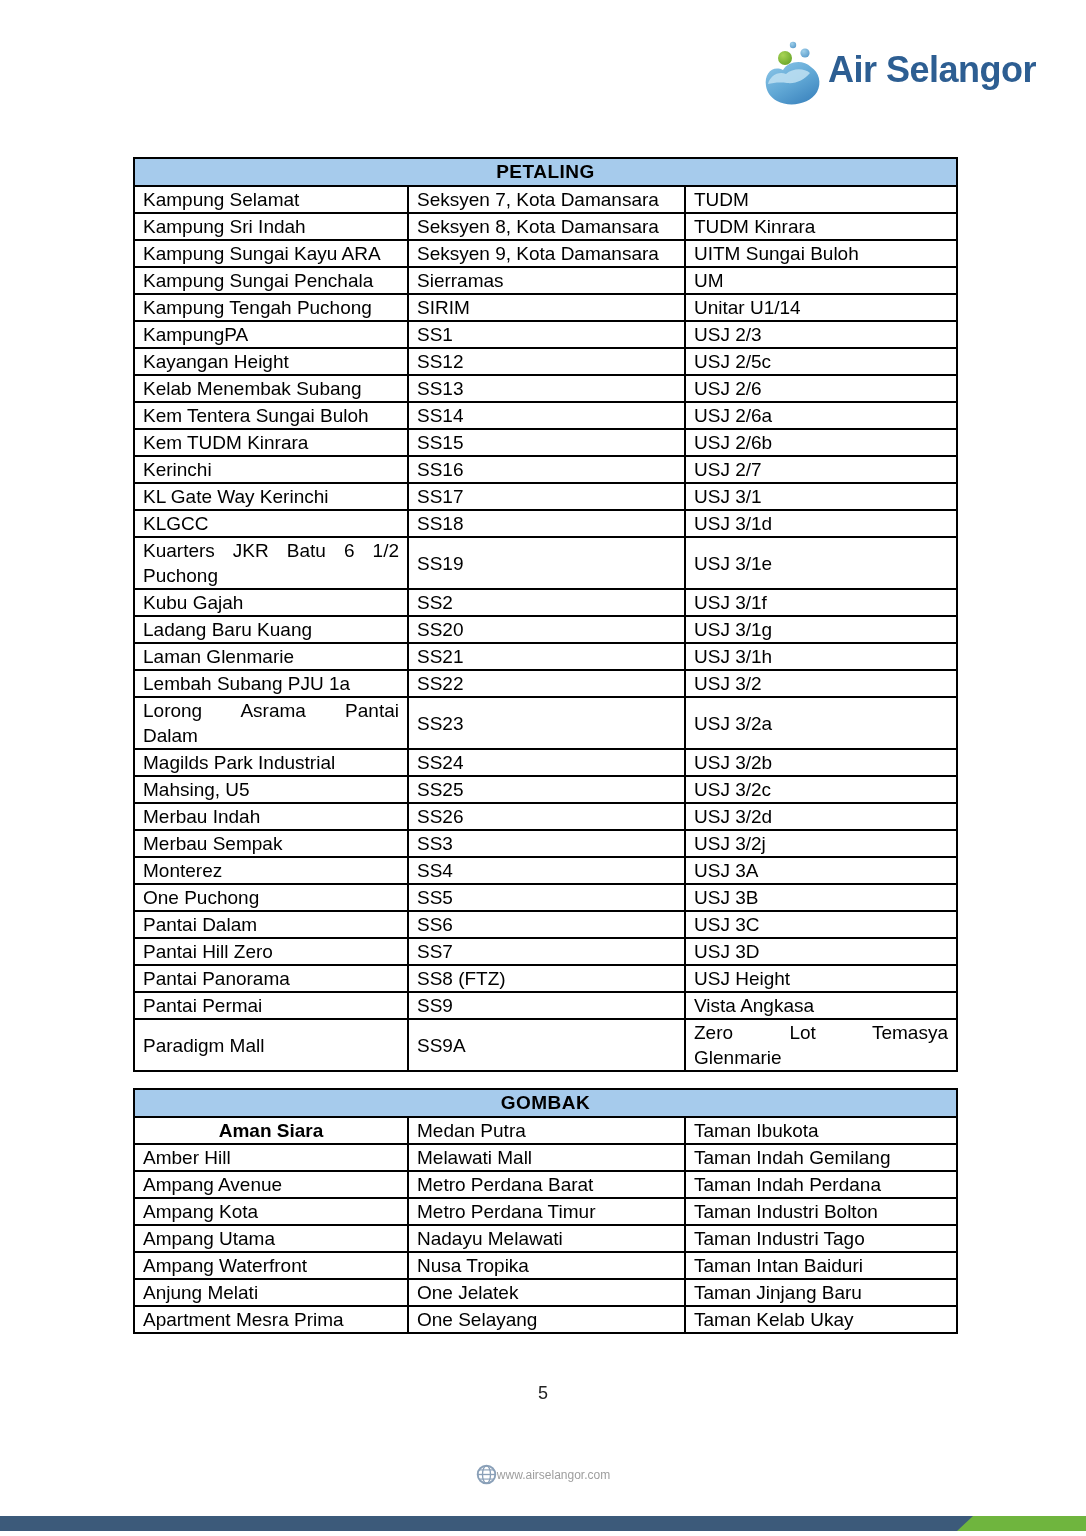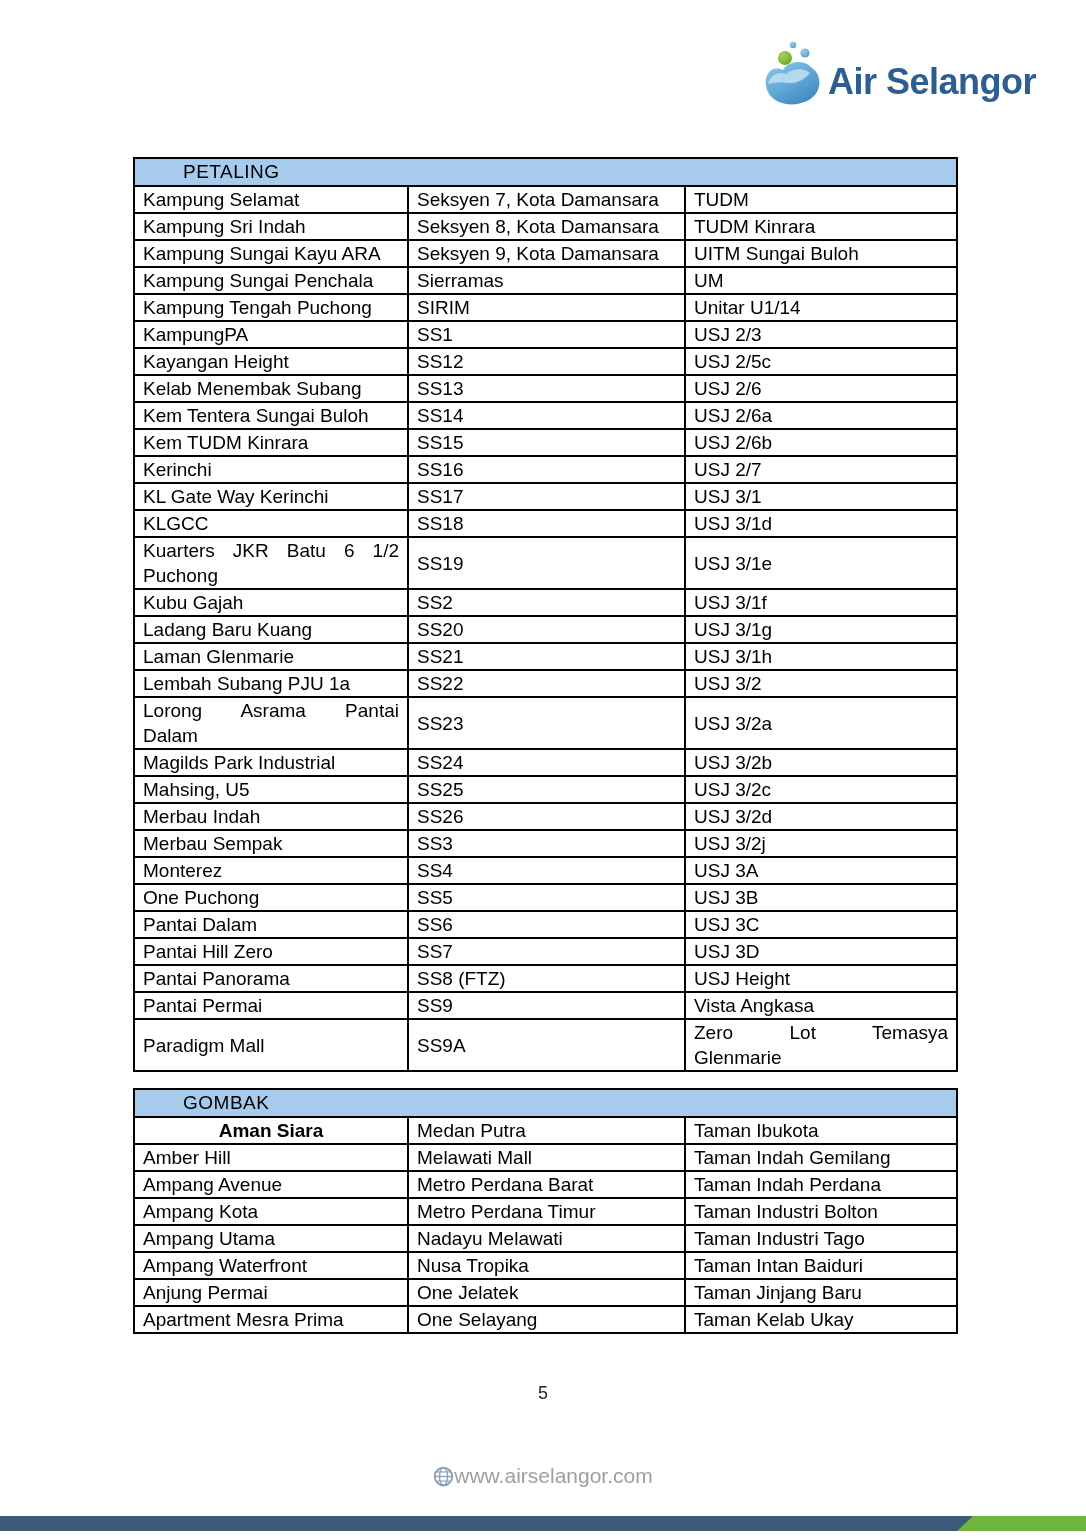--- a/index.html
+++ b/index.html
@@ -9,21 +9,21 @@
     position: relative;
     font-family: "Liberation Sans", sans-serif;
     color: #000;
     overflow: hidden;
   }
 
   
   .logo {
     position: absolute;
     top: 40px; right: 50px;
-    display: flex; align-items: flex-end; gap: 6px;
+    display: flex; align-items: center; gap: 6px;
   }
   .logo-icon { width: 62px; height: 68px; display: block; }
   .logo-text {
     font-size: 36px;
     font-weight: bold;
     color: #2d5e92;
     letter-spacing: -0.5px;
     line-height: 1;
     padding-bottom: 8px;
   }
@@ -39,25 +39,24 @@
     width: 823px;
     table-layout: fixed;
     font-size: 19px;
   }
   table.second { margin-top: 16px; }
   th.tbl-title {
     background: #a6cbec;
     border: 2px solid #000;
     height: 26px;
     line-height: 26px;
-    text-align: left;
-    font-weight: normal;
+    text-align: center;
+    font-weight: bold;
     font-size: 19px;
     letter-spacing: 0.5px;
-    padding-left: 48px;
   }
   td {
     border: 2px solid #000;
     padding: 0 8px;
     height: 25px;
     line-height: 25px;
     vertical-align: middle;
     overflow: hidden;
     white-space: normal;
   }
@@ -80,21 +79,21 @@
   
   .footer-link {
     position: absolute;
     top: 1464px; left: 0;
     width: 100%;
     display: flex;
     justify-content: center;
     align-items: center;
     gap: 0;
     color: #9e9e9e;
-    font-size: 21px;
+    font-size: 12px;
   }
   .globe { width: 21px; height: 21px; display: block; }
   .footer-bar {
     position: absolute;
     top: 1516px; left: 0;
     width: 1086px; height: 15px;
     background: #3c5a7a;
   }
   .footer-bar-green {
     position: absolute;
@@ -346,21 +345,21 @@
           <td>Ampang Utama</td>
           <td>Nadayu Melawati</td>
           <td>Taman Industri Tago</td>
         </tr>
         <tr>
           <td>Ampang Waterfront</td>
           <td>Nusa Tropika</td>
           <td>Taman Intan Baiduri</td>
         </tr>
         <tr>
-          <td>Anjung Permai</td>
+          <td>Anjung Melati</td>
           <td>One Jelatek</td>
           <td>Taman Jinjang Baru</td>
         </tr>
         <tr>
           <td>Apartment Mesra Prima</td>
           <td>One Selayang</td>
           <td>Taman Kelab Ukay</td>
         </tr>
       </tbody>
   </table>

